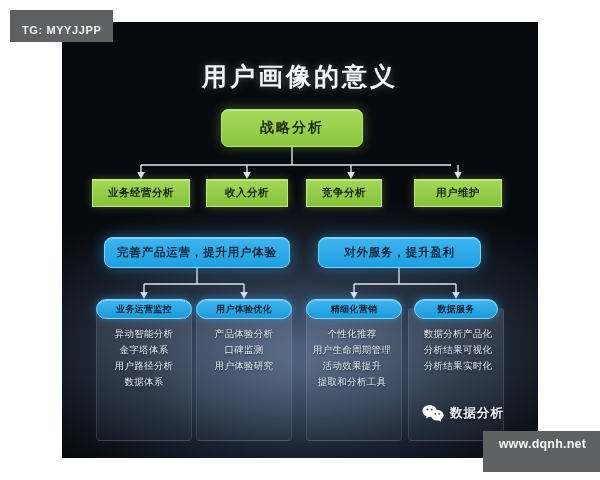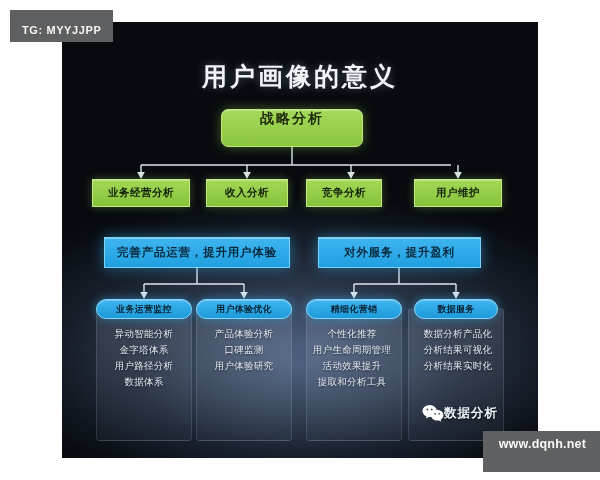--- a/index.html
+++ b/index.html
@@ -37,42 +37,42 @@
     text-shadow: 0 0 10px rgba(200,220,255,.35);
   }
 
   
   .green-root {
     position: absolute; left: 159px; top: 87px; width: 142px; height: 38px;
     background: linear-gradient(#a5d95a, #8cc63f);
     border-radius: 7px;
     border: 1px solid #bfe47c;
     box-shadow: 0 0 12px rgba(140,198,63,.45), inset 0 1px 0 rgba(255,255,255,.35);
-    display: flex; justify-content: center;
+    display: flex; align-items: center; justify-content: center;
     color: #1d2a0b; font-size: 14px; font-weight: 700; letter-spacing: 2px;
   }
   .green-box {
     position: absolute; top: 157px; height: 28px;
     background: linear-gradient(#a3d857, #86c23a);
     border: 1px solid #c2e784;
     box-shadow: 0 0 9px rgba(140,198,63,.4), inset 0 1px 0 rgba(255,255,255,.3);
     display: flex; align-items: center; justify-content: center;
     color: #15210a; font-size: 10.5px; font-weight: 700; letter-spacing: .5px;
     white-space: nowrap;
   }
   .gb0 { left: 30px;  width: 98px; }
   .gb1 { left: 144px; width: 82px; }
   .gb2 { left: 244px; width: 76px; }
   .gb3 { left: 352px; width: 88px; }
 
   
   .blue-box {
     position: absolute; top: 215px; height: 31px;
     background: linear-gradient(#3fb5f0, #1f9fe0);
-    border-radius: 0;
+    border-radius: 8px;
     border: 1px solid #7fd2f7;
     box-shadow: 0 0 14px rgba(40,160,225,.55), inset 0 1px 0 rgba(255,255,255,.35);
     display: flex; align-items: center; justify-content: center;
     color: #07283c; font-size: 11.5px; font-weight: 700; letter-spacing: .8px;
     white-space: nowrap;
   }
   .bb0 { left: 42px;  width: 186px; }
   .bb1 { left: 256px; width: 163px; }
 
   
@@ -125,21 +125,21 @@
     padding: 14px 12px 6px 12px;
   }
   #url-badge {
     position: absolute; right: 0px; bottom: 8px;
     background: #5f6061; color: #f7f7f7;
     font-size: 12.5px; font-weight: 700; letter-spacing: .2px;
     padding: 6px 14px 21px 16px;
   }
   #wechat-mark {
     position: absolute; left: 360px; top: 382px;
-    display: flex; align-items: center; 
+    display: flex; align-items: center; gap: 6px;
     color: #eef3f9; font-size: 12.5px; font-weight: 700; letter-spacing: 1px;
     text-shadow: 0 1px 3px rgba(0,0,0,.7);
   }
   #wechat-mark svg { display: block; }
 </style>
 </head>
 <body>
 
 <div id="stage">
 

